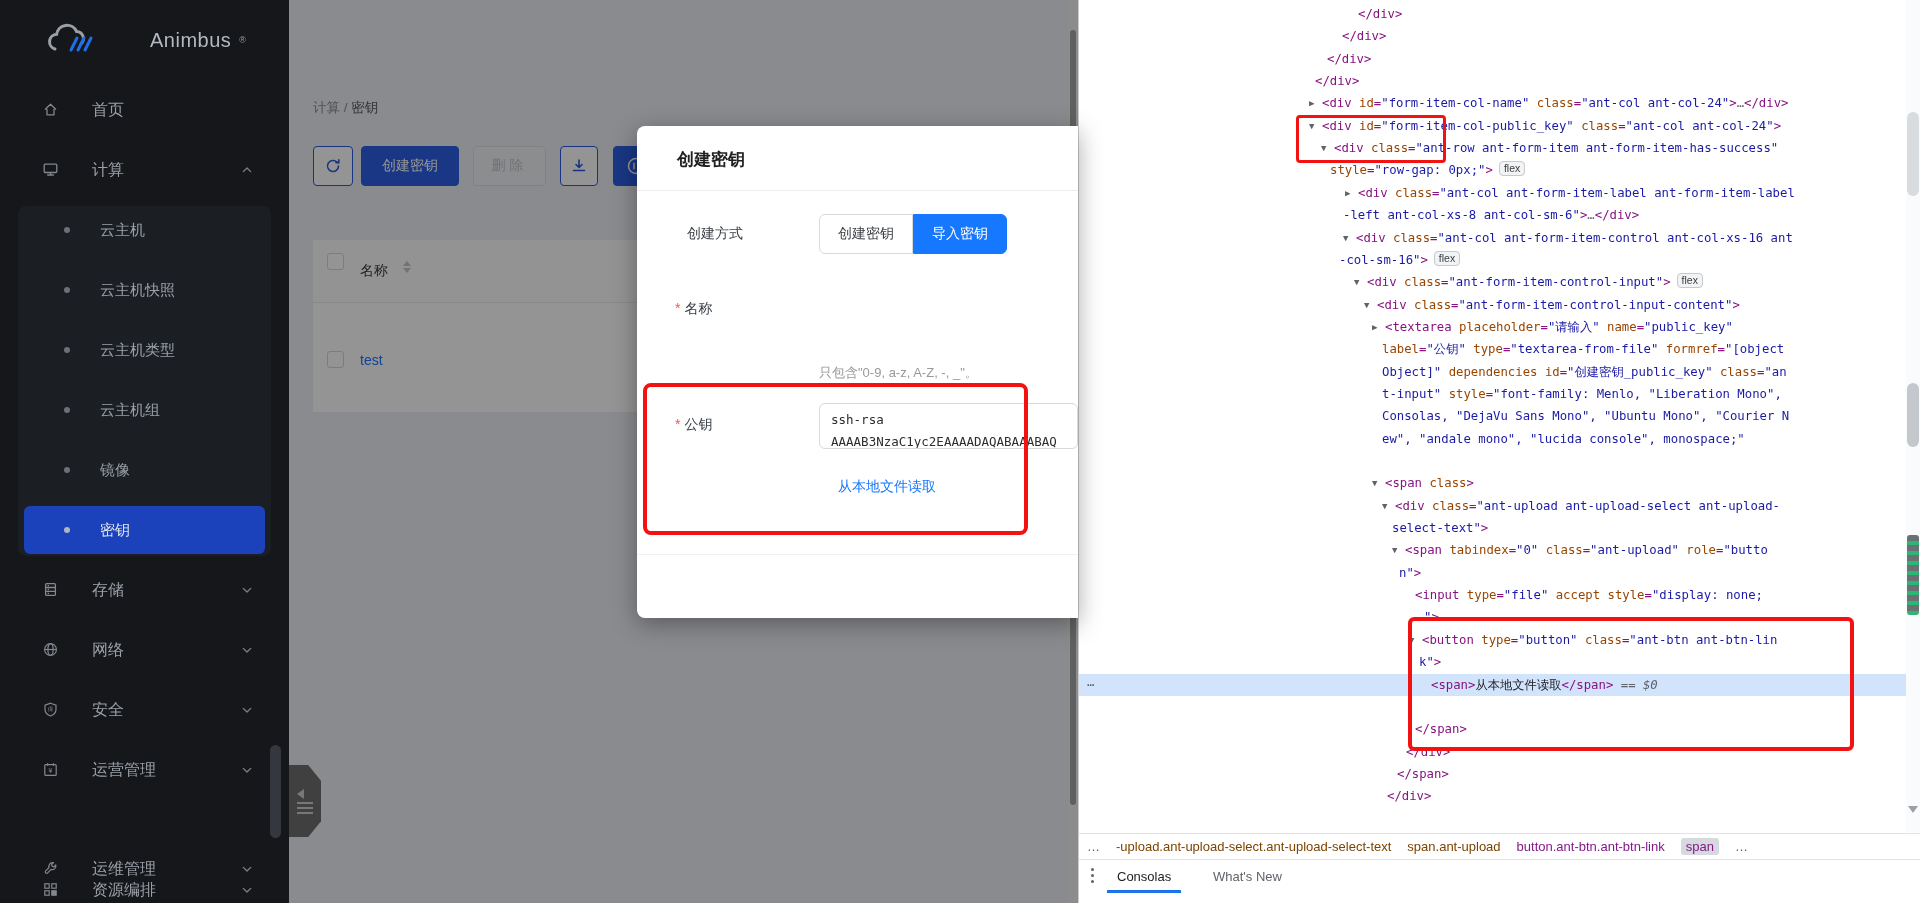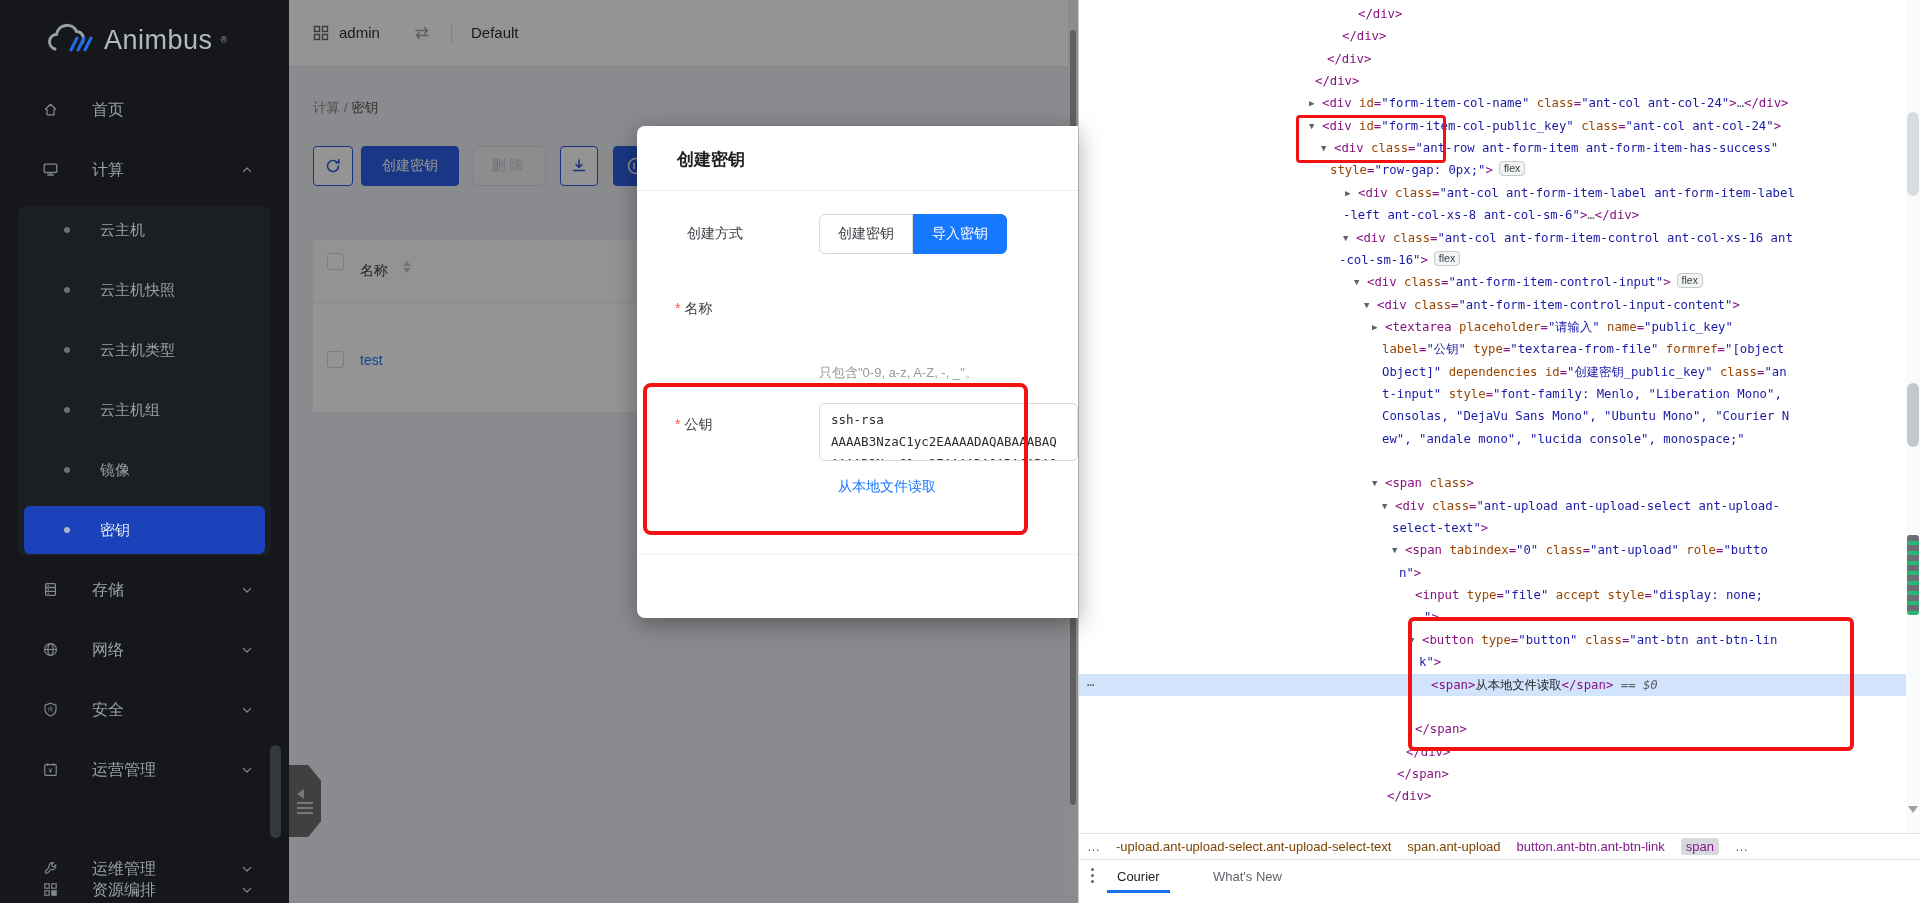--- a/index.html
+++ b/index.html
@@ -1,21 +1,21 @@
 <!DOCTYPE html>
 <html><head>
 <meta charset="utf-8">
 <style>
   html,body{margin:0;padding:0;background:#ddd;font-family:"Liberation Sans",sans-serif;}
   .app{position:relative;width:1920px;height:903px;overflow:hidden;background:#fff;}
 
   
   .sidebar{position:absolute;left:0;top:0;width:289px;height:903px;background:#15171b;z-index:5;}
   .logo{position:absolute;left:44px;top:16px;height:48px;display:flex;align-items:center;gap:8px;}
-  .logo .brand{color:#b4b9c1;font-size:27px;letter-spacing:.5px;}
+  .logo .brand{color:#b4b9c1;font-size:20px;letter-spacing:.5px;margin-left:46px;}
   .logo sup{color:#9aa0a6;font-size:9px;}
   .submenu-panel{position:absolute;left:18px;top:206px;width:253px;height:350px;background:#1b1e23;border-radius:8px;}
   .side-item{position:absolute;left:0;width:289px;height:48px;display:flex;align-items:center;cursor:pointer;}
   .side-item .ic{position:absolute;left:42px;width:18px;height:18px;color:#83878e;}
   .side-item .lb{position:absolute;left:92px;font-size:16px;color:#9ba0a8;}
   .side-item.sub .lb{left:100px;font-size:15px;}
   .side-item .bullet{position:absolute;left:64px;width:6px;height:6px;border-radius:50%;background:#6d7177;}
   .side-item .chev{position:absolute;left:240px;width:14px;height:14px;color:#7d8187;}
   .side-item.selected-pill{left:24px;width:241px;border-radius:6px;}
   .side-item.selected-pill .bullet{left:40px;background:#aeb6c4;}
@@ -60,21 +60,21 @@
   .modal .hdiv{position:absolute;left:0;top:64px;width:100%;height:1px;background:#ededed;}
   .modal .flabel{position:absolute;font-size:14px;color:#3a3f45;}
   .modal .req{color:#ff4d4f;margin-right:4px;font-size:14px;}
   .seg{position:absolute;left:182px;top:88px;height:40px;display:flex;}
   .seg button{height:40px;font-size:14px;border:1px solid #d9d9d9;background:#fff;color:#3a3f45;cursor:pointer;font-family:inherit;padding:0 18px;}
   .seg button.first{border-radius:6px 0 0 6px;}
   .seg button.sel{background:#1677ff;border-color:#1677ff;color:#fff;border-radius:0 6px 6px 0;}
   .modal input.txt{position:absolute;left:182px;top:161px;width:259px;height:42px;border:1px solid #d9d9d9;border-radius:6px;box-sizing:border-box;padding:0 11px;font-size:14px;color:#333;font-family:inherit;}
   .modal input.txt::placeholder{color:#bfbfbf;}
   .modal .help{position:absolute;left:182px;font-size:13px;color:#999;line-height:27px;white-space:nowrap;overflow:hidden;width:259px;}
-  .pubkey{position:absolute;left:182px;top:277px;width:259px;height:58px;border:1px solid #d9d9d9;border-radius:6px;box-sizing:border-box;padding:5px 11px;font-family:"DejaVu Sans Mono",monospace;font-size:12.5px;line-height:22px;color:#2d2d2d;overflow:hidden;cursor:text;}
+  .pubkey{position:absolute;left:182px;top:277px;width:259px;height:46px;border:1px solid #d9d9d9;border-radius:6px;box-sizing:border-box;padding:5px 11px;font-family:"DejaVu Sans Mono",monospace;font-size:12.5px;line-height:22px;color:#2d2d2d;overflow:hidden;cursor:text;}
   .pubkey .l3{height:9px;overflow:hidden;}
   .upload-link{position:absolute;left:201px;top:352px;font-size:14px;color:#1677ff;cursor:pointer;}
   .modal .fdiv{position:absolute;left:0;top:428px;width:100%;height:1px;background:#f0f0f0;}
 
   
   .devtools{position:absolute;left:1078px;top:0;width:842px;height:903px;background:#fff;border-left:1px solid #c9ccd1;box-sizing:border-box;z-index:8;text-align:right;}
   .dt-tree{position:absolute;left:0;top:0;width:842px;height:833px;overflow:hidden;}
   .dt-line{position:absolute;left:0;width:100%;height:22px;font-family:"DejaVu Sans Mono",monospace;font-size:12.3px;line-height:22px;white-space:pre;cursor:pointer;}
   .dt-line.hl{background:#d2e3fc;}
   .dt-line .arr{position:absolute;top:0;font-size:9px;color:#5f6368;}
@@ -272,43 +272,20 @@
             <svg width="14" height="14" viewBox="0 0 17 17">
               <path d="M4 6.5 L8.5 11 L13 6.5" fill="none" stroke="currentColor" stroke-width="1.6" stroke-linecap="round" stroke-linejoin="round"></path>
             </svg>
           </span>
         </div>
       </div>
     <div class="side-scroll-thumb"></div>
   </nav>
 
   <div class="main">
-    <header class="topbar">
-      <span class="grid-ic">
-        <svg width="16" height="16" viewBox="0 0 16 16">
-            <g fill="none" stroke="currentColor" stroke-width="1.4">
-              <rect x="1.5" y="1.5" width="5" height="5"></rect>
-              <rect x="9.5" y="1.5" width="5" height="5"></rect>
-              <rect x="1.5" y="9.5" width="5" height="5"></rect>
-              <rect x="9.5" y="9.5" width="5" height="5"></rect>
-            </g>
-          </svg>
-      </span>
-      <span class="ws">admin</span>
-      <span class="swap-ic">
-        <svg width="18" height="16" viewBox="0 0 18 16">
-            <g fill="none" stroke="currentColor" stroke-width="1.4" stroke-linecap="round" stroke-linejoin="round">
-              <path d="M3 5.5 H14 M11.5 2.5 L14.5 5.5 L11.5 8.5"></path>
-              <path d="M15 10.5 H4 M6.5 7.5 L3.5 10.5 L6.5 13.5"></path>
-            </g>
-          </svg>
-      </span>
-      <span class="vdiv"></span>
-      <span class="proj">Default</span>
-    </header>
 
     <div class="breadcrumb">
       <span>计算</span>
       <span>/</span>
       <span class="cur">密钥</span>
     </div>
 
     <button class="toolbar-btn btn-refresh">
       <span>
         <svg width="18" height="18" viewBox="0 0 18 18">
@@ -444,21 +421,21 @@
         <span class="crumb p">button.ant-btn.ant-btn-link</span>
         <span class="crumb p sel">span</span>
         <span class="crumb g">…</span>
       </div>
     <div class="dt-console">
       <span class="kebab">
           <i></i>
           <i></i>
           <i></i>
         </span>
-      <span class="dt-tab tab-console active">Courier</span>
+      <span class="dt-tab tab-console active">Consolas</span>
       <span class="dt-tab tab-whatsnew">What's New</span>
     </div>
   </div>
 
   <div class="ann r1"></div>
   <div class="ann r2"></div>
   <div class="ann r3"></div>
 </div>
 
 </body></html>

